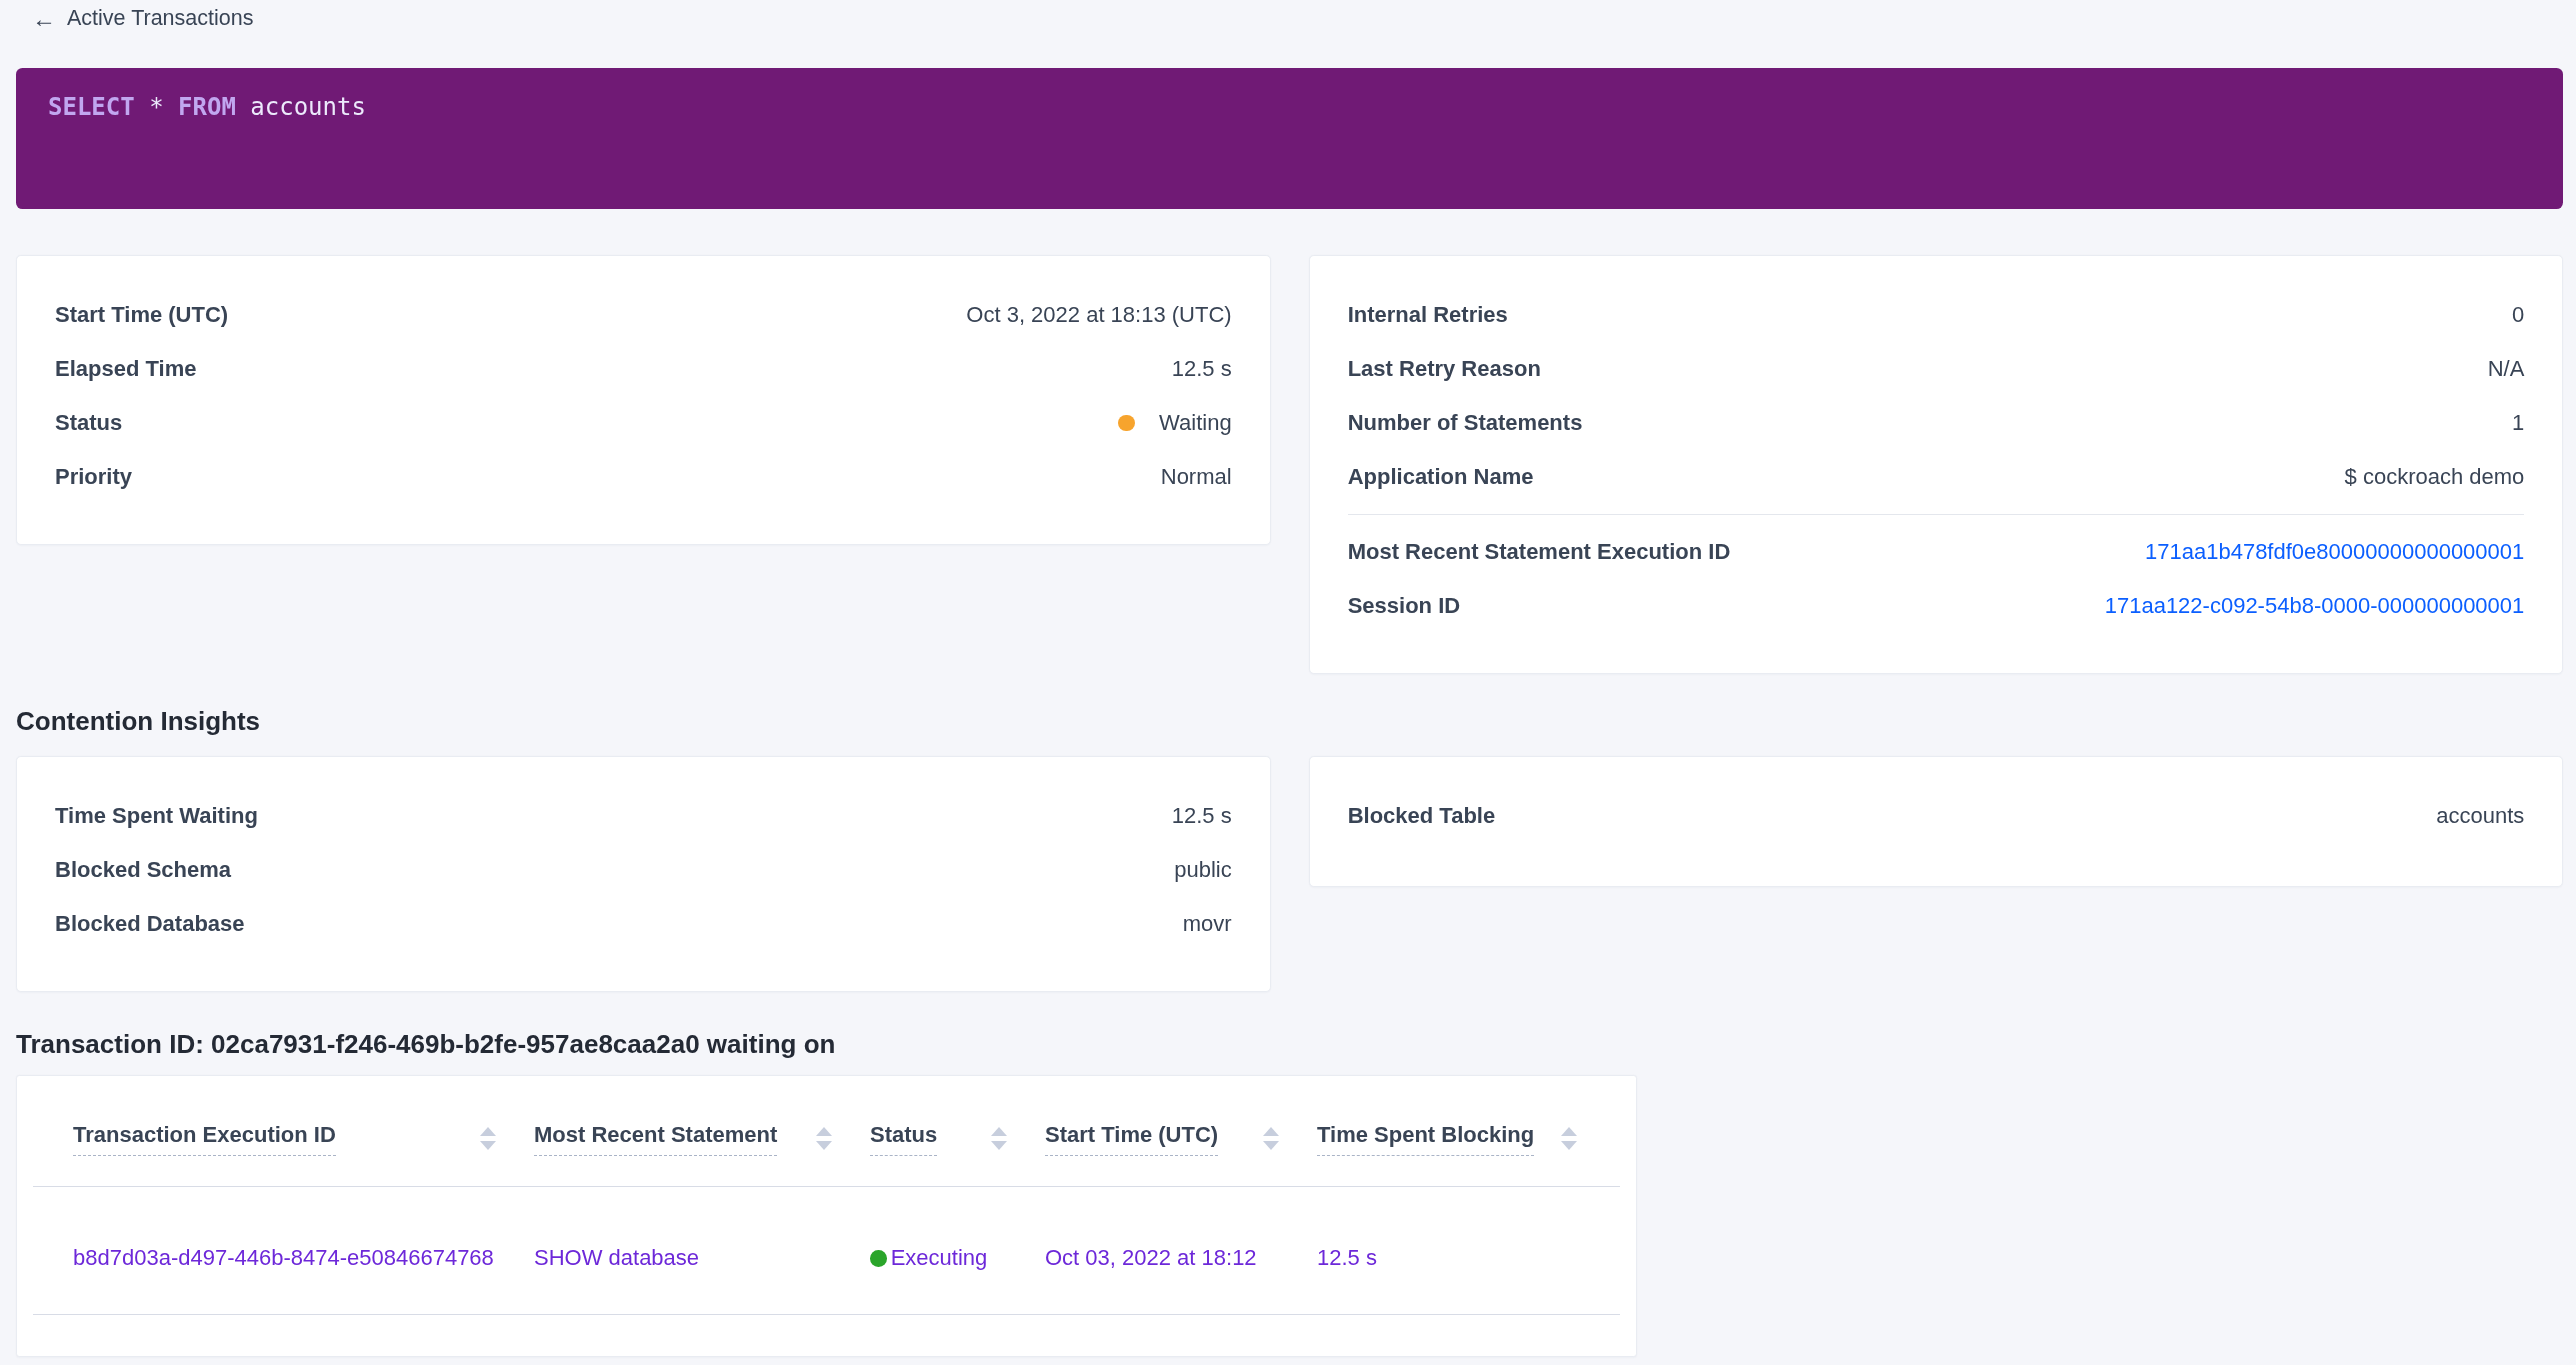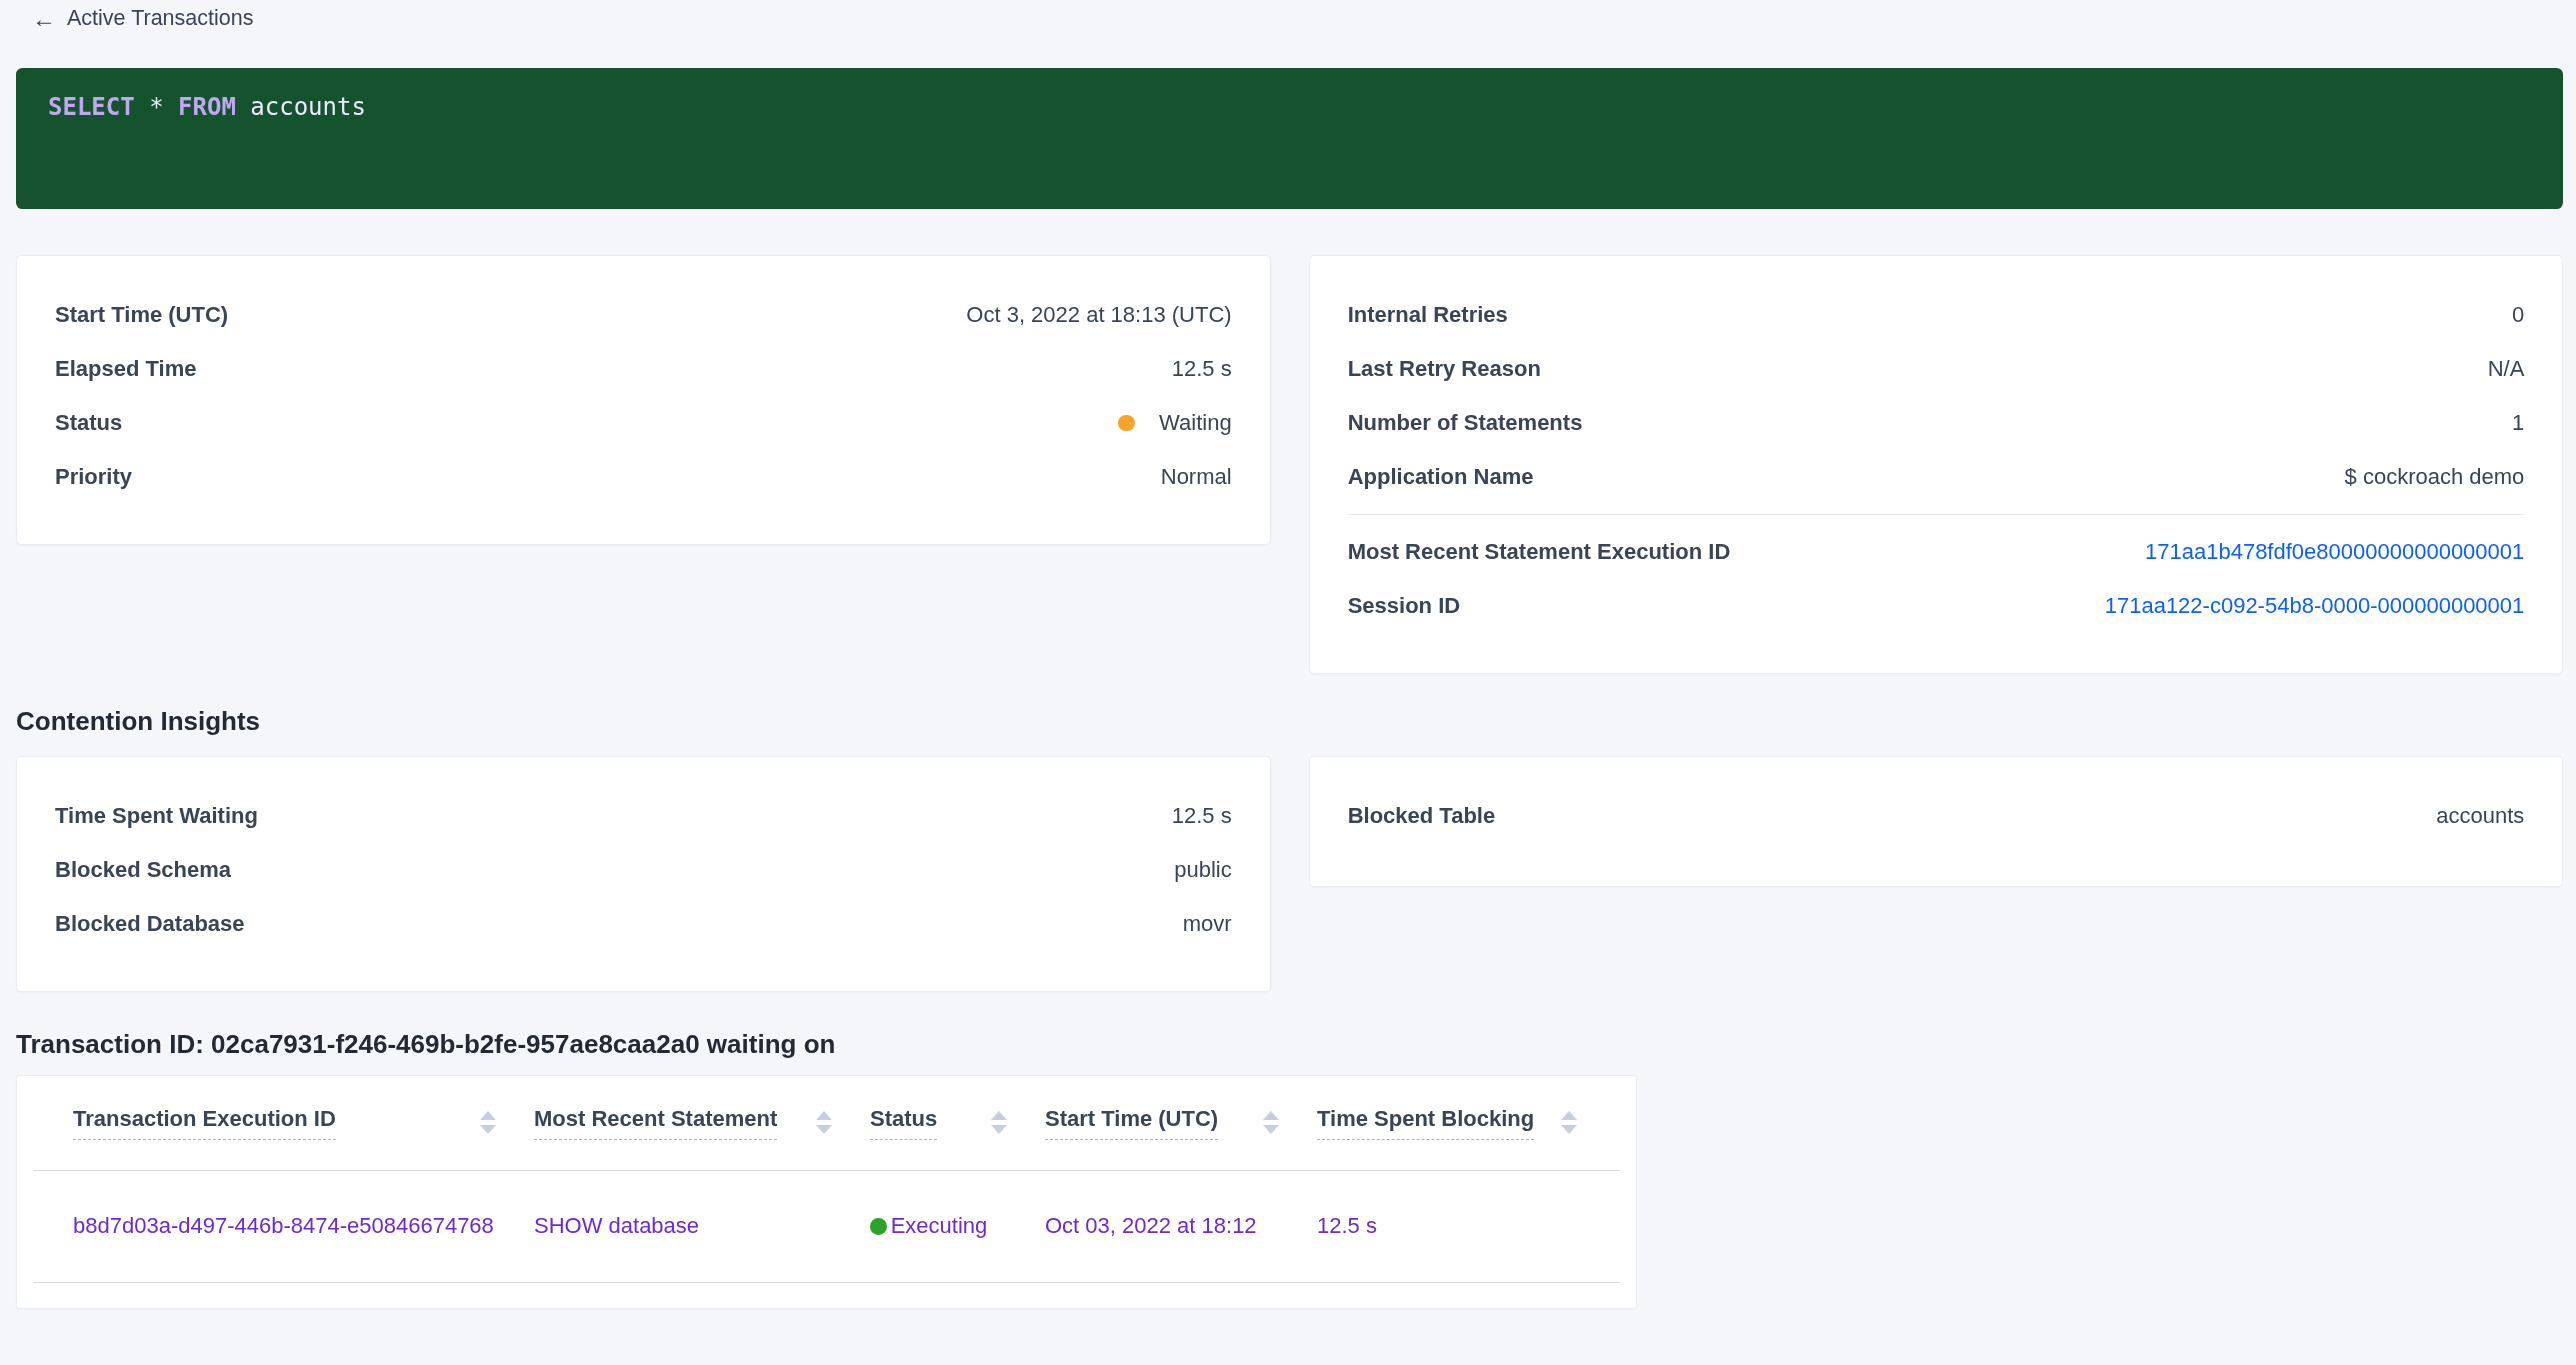--- a/index.html
+++ b/index.html
@@ -23,21 +23,21 @@
   
   .page-title {
     margin: 25.5px 0 0 0;
     font-size: 29px; font-weight: 700; color: #242a35;
   }
 
   
   .sql-box {
     margin-top: 35px;
     height: 141px;
-    background: #14532d;
+    background: #701a75;
     border-radius: 6.4px;
     padding: 24px 32px;
     font-family: "DejaVu Sans Mono", "Liberation Mono", monospace;
     font-size: 24px; line-height: 30px;
     white-space: pre;
   }
   .sql-kw { color: #c1a7f0; font-weight: 700; }
   .sql-plain { color: #eceafc; }
 
   
@@ -78,21 +78,21 @@
     width: 1621px;
     background: #ffffff;
     border: 0.8px solid #e9ecf2;
     border-radius: 3.2px;
     padding-bottom: 25.5px;
     box-shadow: 0 0.8px 1.6px rgba(60, 70, 90, 0.04);
   }
   .t-head, .t-row {
     display: grid;
     grid-template-columns: 461px 336px 175px 272px 1fr;
-    margin: 0 16px;
+    margin: 16px 16px;
     padding: 0 40px;
     border-bottom: 1.6px solid #d8dce6;
   }
   .th {
     height: 94px;
     display: flex; align-items: center; justify-content: space-between;
     padding-right: 38px;
     cursor: pointer;
   }
   .th:last-child { padding-right: 3.2px; }

